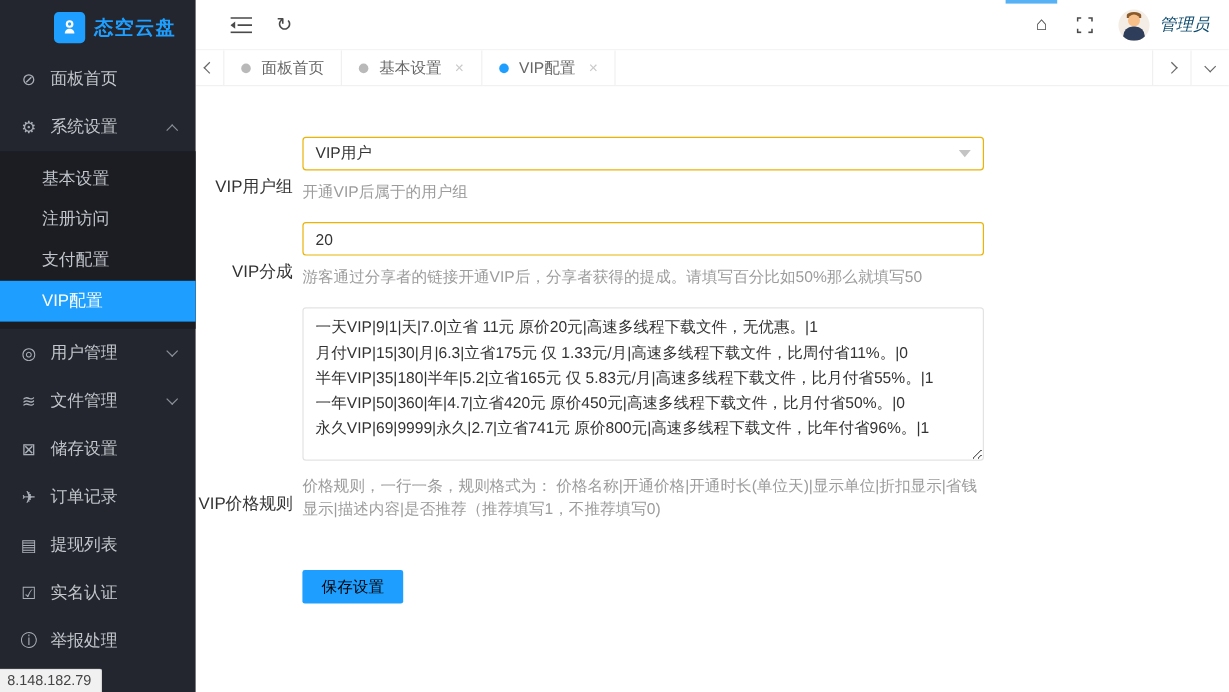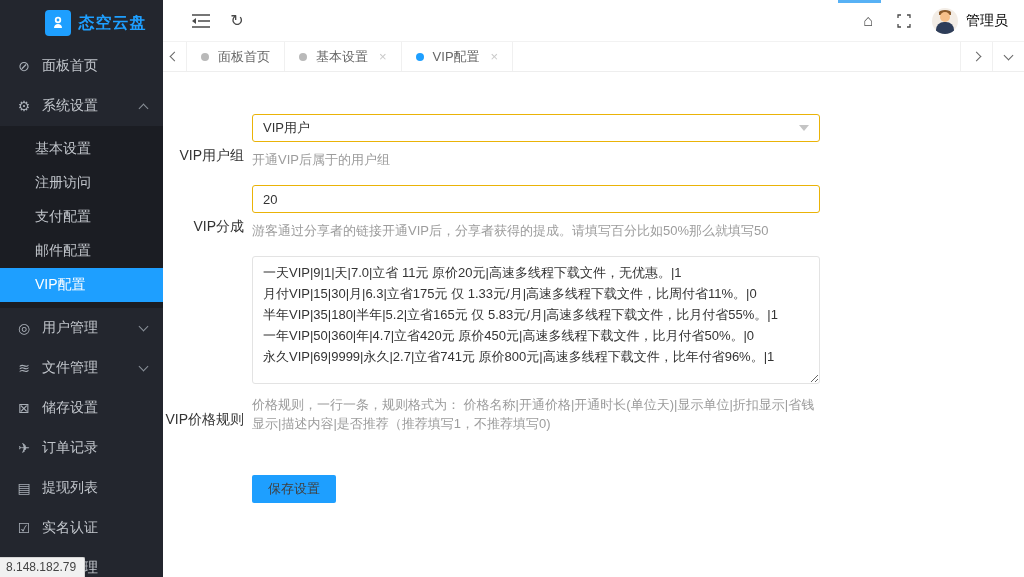--- a/index.html
+++ b/index.html
@@ -22,21 +22,21 @@
 
   
   .main { margin-left:163px; }
   .topbar { height:42px; background:#fff; display:flex; align-items:center; border-bottom:1px solid #f2f2f2; padding:0 16px 0 20px; }
   .tb-icon { width:36px; height:42px; display:flex; align-items:center; justify-content:center; color:#4a4a4a; cursor:pointer; font-size:16px; }
   .tb-spacer { flex:1; }
   .avatar { width:26px; height:26px; border-radius:50%; background:#f3ede6; position:relative; overflow:hidden; margin:0 8px 0 10px; flex-shrink:0; }
   .avatar .head { position:absolute; left:8px; top:4px; width:10px; height:10px; border-radius:50%; background:#f7c08a; }
   .avatar .hair { position:absolute; left:7px; top:2px; width:12px; height:5px; border-radius:50% 50% 0 0; background:#8a5a2b; }
   .avatar .body { position:absolute; left:4px; top:14px; width:18px; height:12px; border-radius:8px 8px 0 0; background:#2e3d59; }
-  .user-name { font-size:14px; color:#000000; cursor:pointer; }
+  .user-name { font-size:14px; color:#0c4a6e; cursor:pointer;font-style:italic; }
   .loading-bar { position:absolute; left:838px; top:0; width:43px; height:3px; background:#57b1f5; z-index:9; }
 
   
   .tabbar { height:30px; background:#fff; border-bottom:1px solid #eee; display:flex; align-items:stretch; }
   .tab-nav { width:24px; display:flex; align-items:center; justify-content:center; border-right:1px solid #f0f0f0; cursor:pointer; }
   .tab-nav.right { border-right:none; border-left:1px solid #f0f0f0; width:32px; }
   .cv { width:7px; height:7px; border-left:1px solid #666; border-bottom:1px solid #666; display:inline-block; }
   .cv.left { transform:rotate(45deg); }
   .cv.rgt { transform:rotate(-135deg); }
   .cv.dwn { transform:rotate(-45deg); margin-top:-3px; }
@@ -50,21 +50,21 @@
   .content { background:#fff; height:505px; padding-top:42px; }
   .form-row { display:flex; align-items:flex-end; margin-bottom:16px; }
   .form-label { width:81px; flex-shrink:0; text-align:right; font-size:14px; color:#333; line-height:28px; margin-right:8px; }
   .fieldcol { width:568px; }
   .control { width:568px; height:28px; border:1px solid #eab308; border-radius:3px; padding:0 10px; font-size:13px; color:#333; background:#fff; display:flex; align-items:center; justify-content:space-between; cursor:pointer; }
   .control input { border:none; outline:none; width:100%; font-size:13px; color:#333; font-family:inherit; background:transparent; }
   .caret { width:0; height:0; border-left:5px solid transparent; border-right:5px solid transparent; border-top:6px solid #c4c4c4; }
   textarea.control-ta { width:568px; height:128px; border:1px solid #e3e3e3; border-radius:3px; padding:5px 10px; font-size:13px; line-height:21px; color:#333; font-family:inherit; resize:both; outline:none; }
   .help { font-size:13px; color:#9c9c9c; margin-top:8px; line-height:19px; width:568px; }
   .btn-row { margin-left:89px; margin-top:42px; }
-  .save-btn { background:#1e9fff; color:#404040; border:none; border-radius:2px; height:28px; padding:0 16px; font-size:13px; cursor:pointer; font-family:inherit; }
+  .save-btn { background:#1e9fff; color:#000000; border:none; border-radius:2px; height:28px; padding:0 16px; font-size:13px; cursor:pointer; font-family:inherit; }
 
   
   .ip-tooltip { position:absolute; left:0; bottom:0; background:#f1f1f1; border:1px solid #d5d5d5; border-left:none; border-bottom:none; padding:2px 8px 3px 6px; font-size:12px; color:#444; z-index:20; border-top-right-radius:2px; }
 </style>
 </head>
 <body>
 
 <div class="loading-bar"></div>
 
 <aside class="sidebar">
@@ -90,23 +90,20 @@
     </div>
     <div class="submenu">
       <div class="menu-item">
         <span>基本设置</span>
       </div>
       <div class="menu-item">
         <span>注册访问</span>
       </div>
       <div class="menu-item">
         <span>支付配置</span>
-      </div>
-      <div class="menu-item">
-        <span>邮件配置</span>
       </div>
       <div class="menu-item active">
         <span>VIP配置</span>
       </div>
     </div>
     <div class="menu-item">
       <span class="mi">◎</span>
       <span>用户管理</span>
       <i class="chev down"></i>
     </div>

